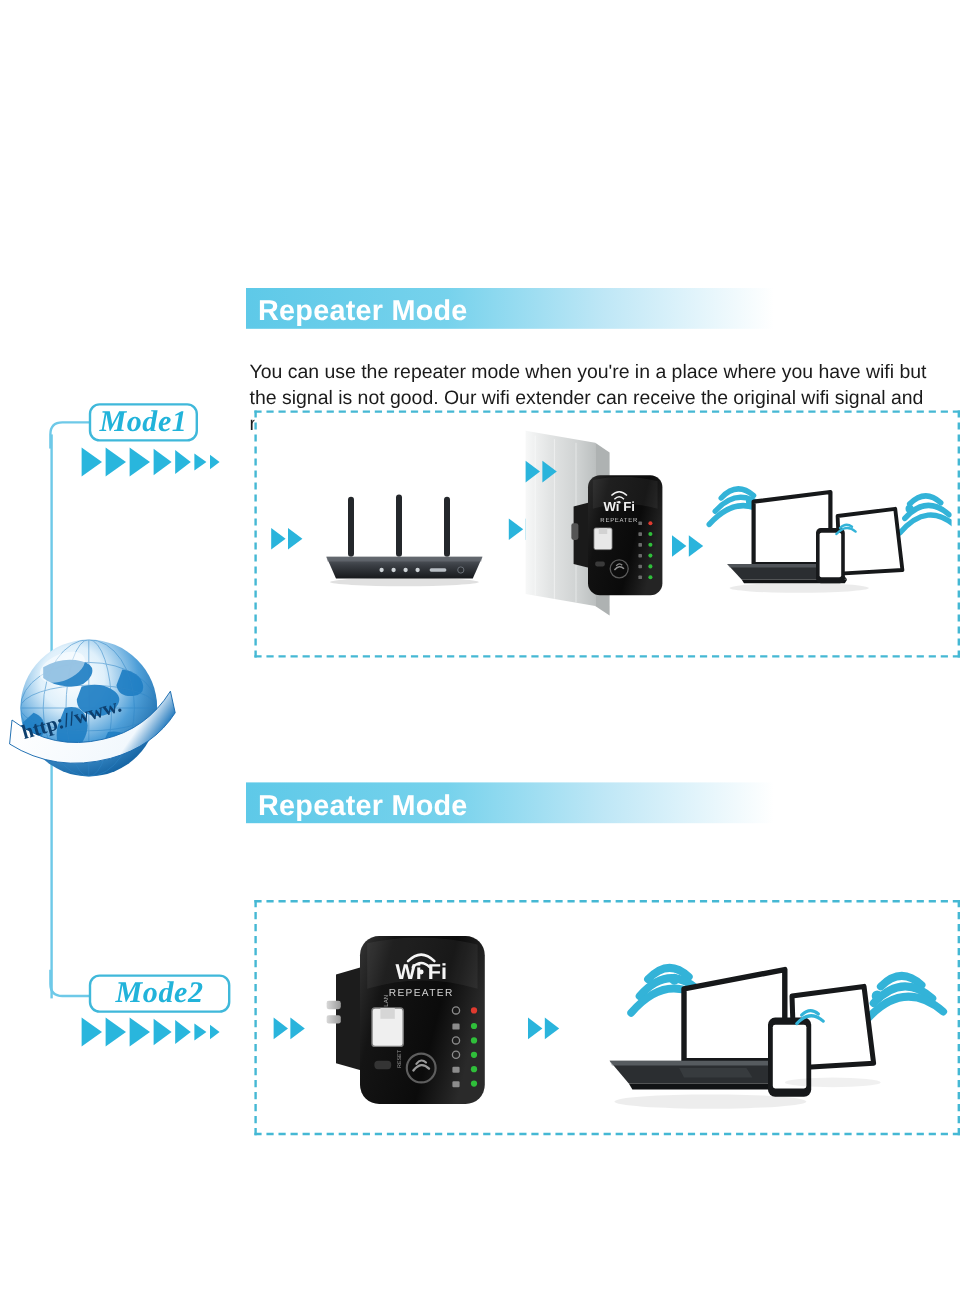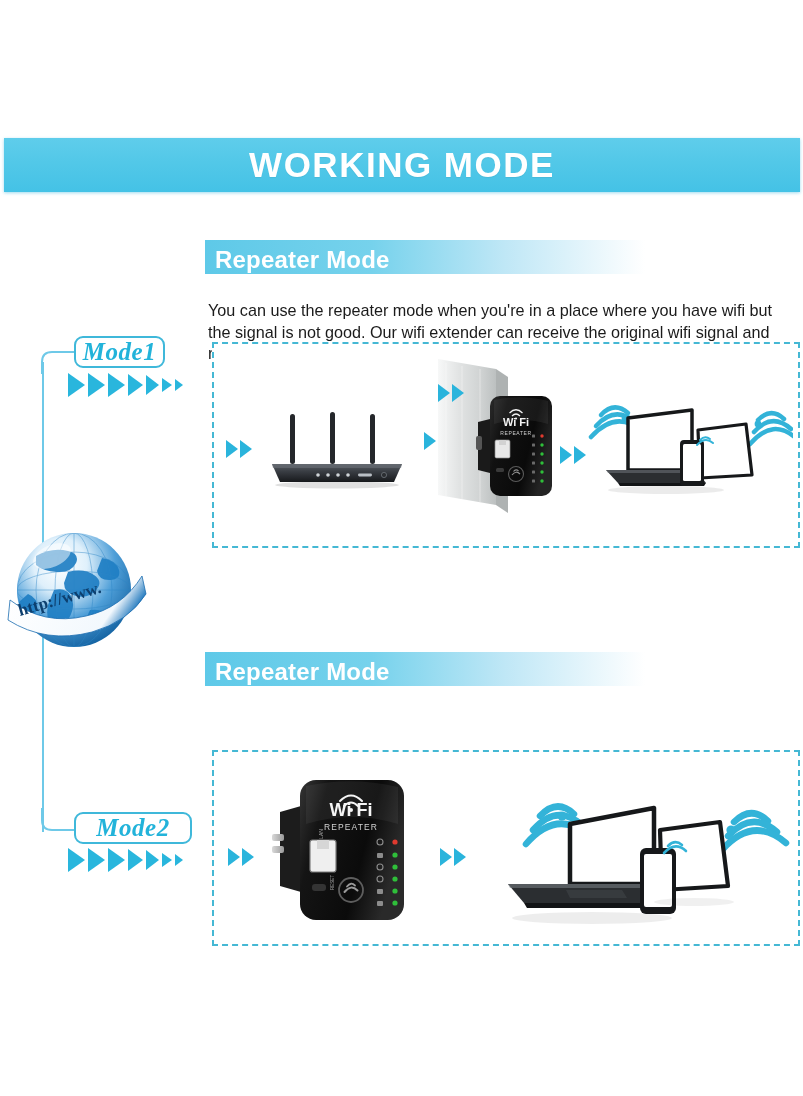--- a/index.html
+++ b/index.html
@@ -149,23 +149,20 @@
   
   .wall { position: absolute; }
 
   .lbl { position: absolute; }
 </style>
 </head>
 <body>
 
 <div id="page">
 
-  <div class="banner">
-    <span class="banner-title">WORKING MODE</span>
-  </div>
 
   <div class="rail-line rail-v" style="left:42px; top:362px; height:470px;"></div>
 
   <svg class="lbl" style="left:38px; top:348px; width:60px; height:26px;" viewBox="0 0 60 26">
     <path d="M 4 26 L 4 14 Q 4 4 14 4 L 60 4" fill="none" stroke="#6ec9e8" stroke-width="2"></path>
   </svg>
   <div class="rail-line rail-h" style="left:88px; top:351px; width:18px;"></div>
 
   <svg class="lbl" style="left:38px; top:808px; width:60px; height:26px;" viewBox="0 0 60 26">
     <path d="M 4 0 L 4 12 Q 4 22 14 22 L 60 22" fill="none" stroke="#6ec9e8" stroke-width="2"></path>

